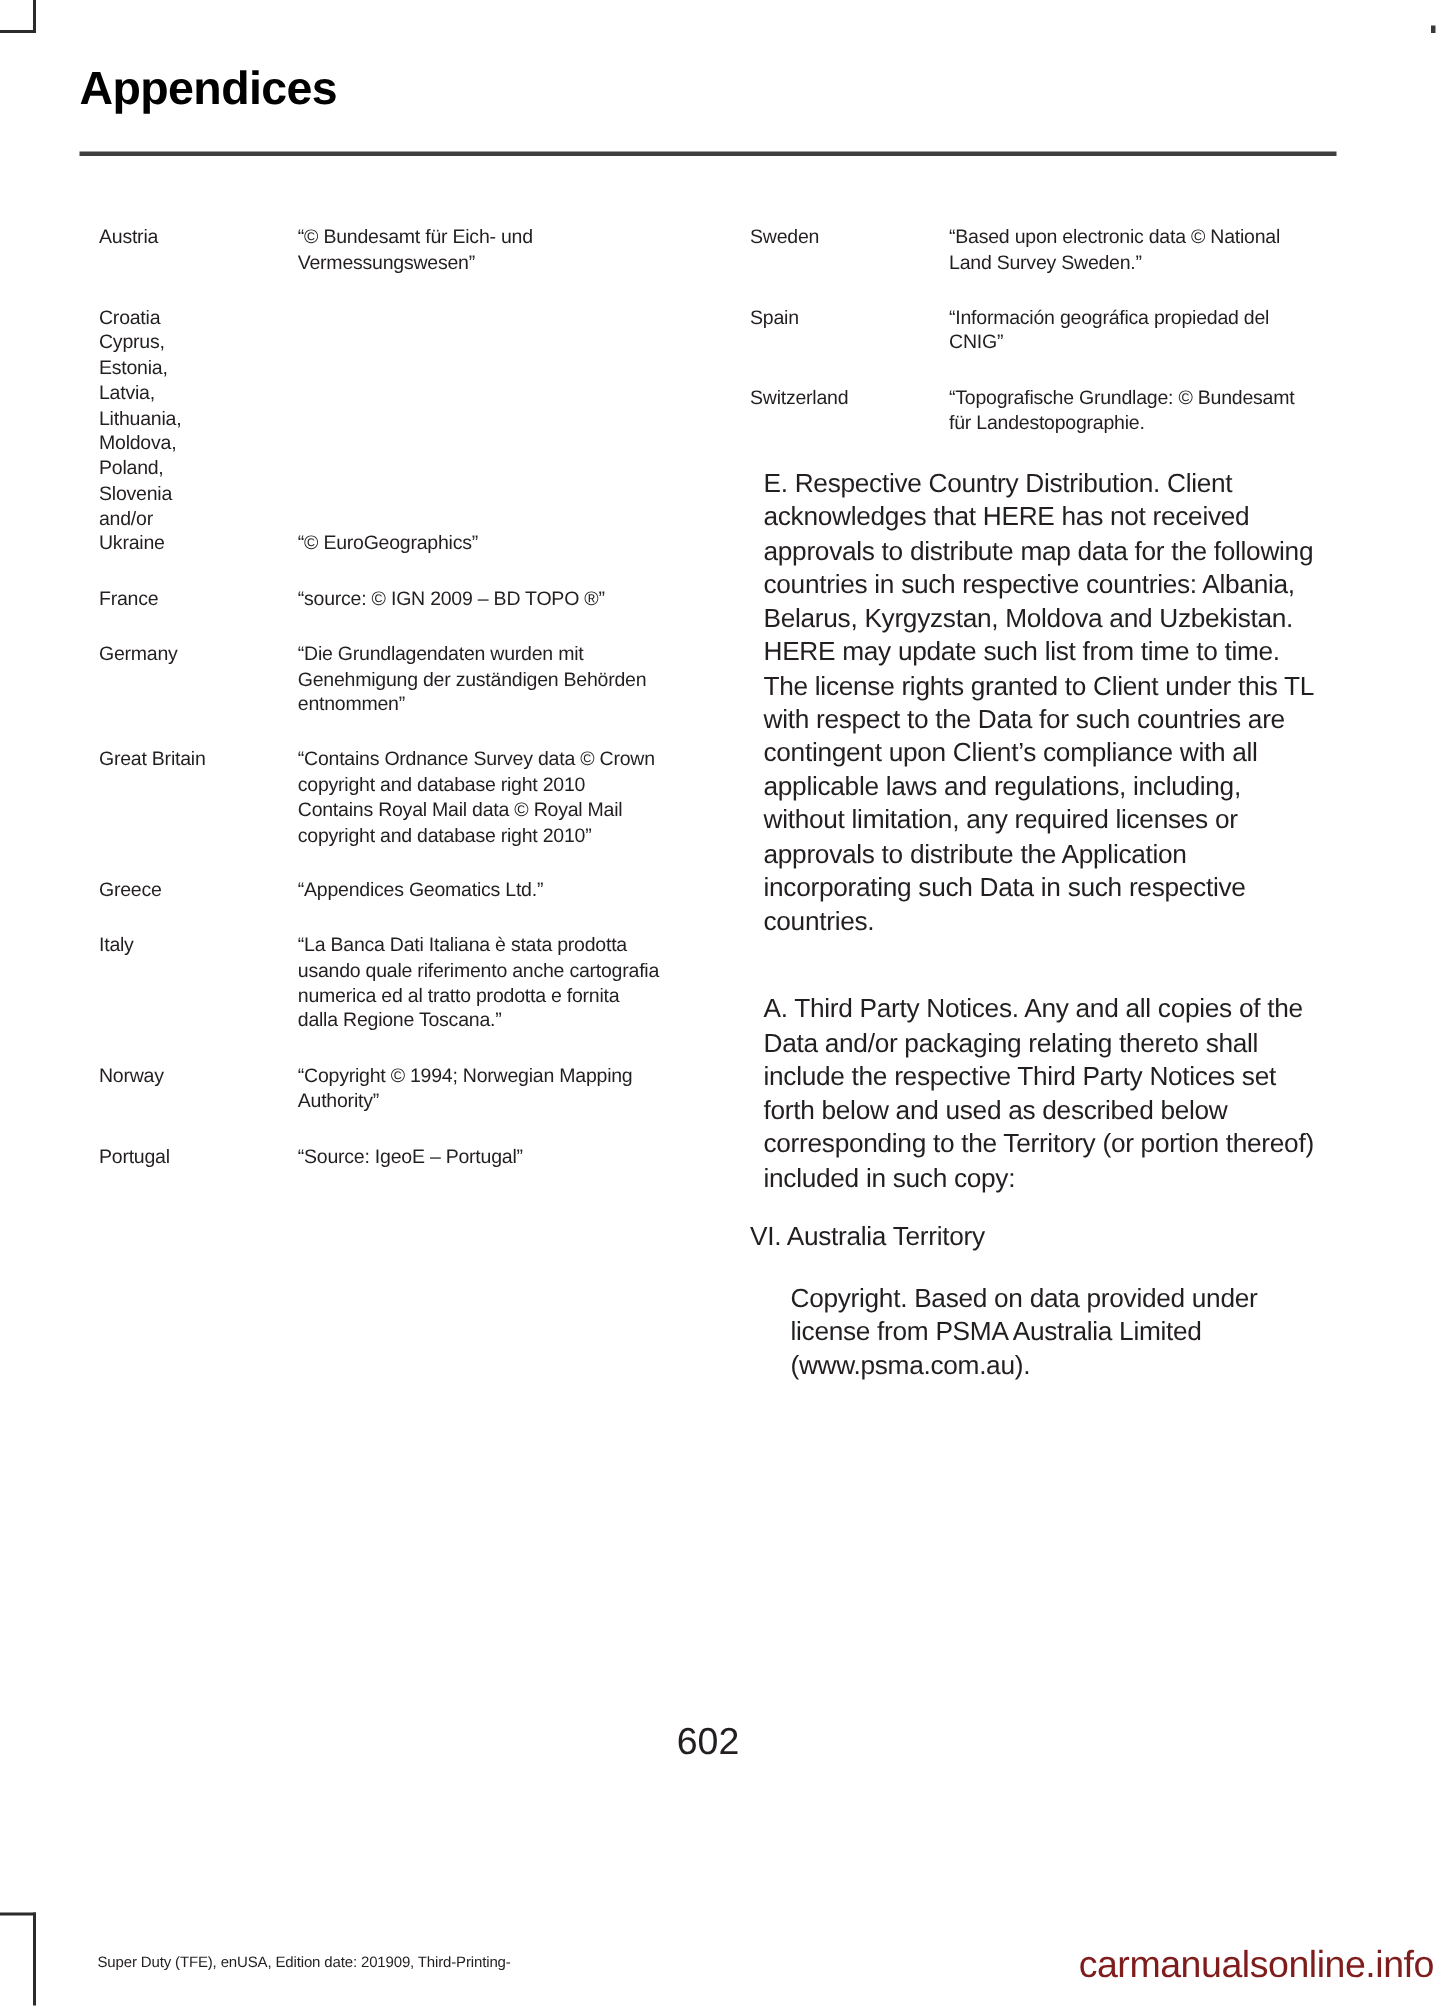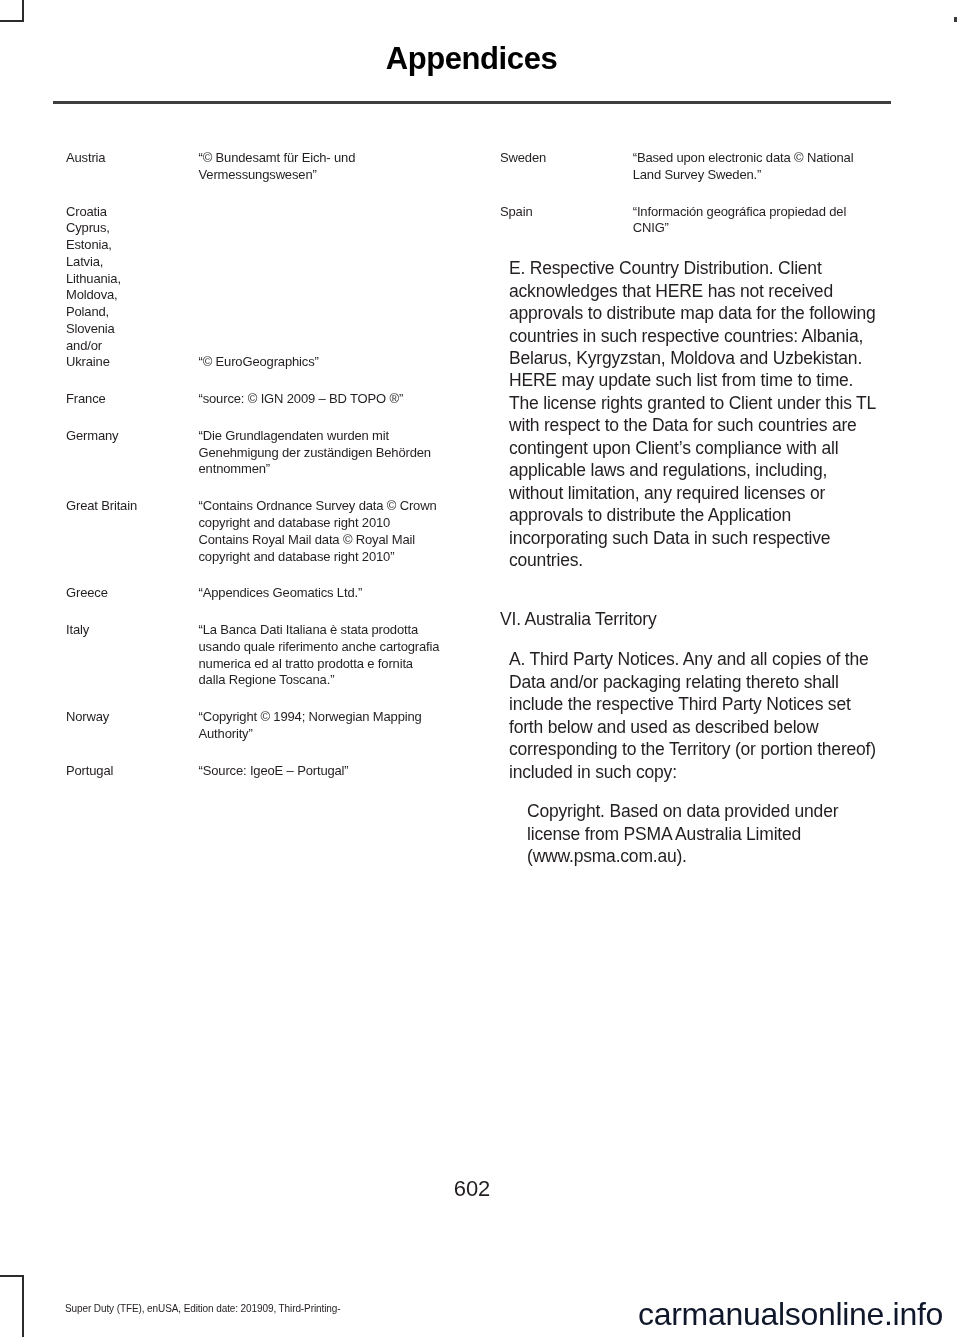--- a/index.html
+++ b/index.html
@@ -40,21 +40,21 @@
     width: 3px; height: 5px;
     background: #3a3a3a;
   }
 
   
   .page-title {
     position: absolute;
     left: 53px;
     top: 42px;
     width: 837px;
-    text-align: center;
+    text-align: left;
     font-size: 31px;
     font-weight: bold;
     letter-spacing: -0.4px;
     color: #000000;
     line-height: 1.1;
   }
   .header-rule {
     position: absolute;
     left: 53px;
     top: 101px;
@@ -109,41 +109,41 @@
   }
   .para.indent-1 { margin-left: 9px; width: 372px; }
   .para.indent-2 { margin-left: 27px; width: 354px; }
   .para.heading-roman { margin-left: 0px; margin-bottom: 18px; }
   .spacer-lg { height: 19px; }
 
   
   .page-number {
     position: absolute;
     left: 53px;
-    top: 1176px;
+    top: 1147px;
     width: 838px;
     text-align: center;
-    font-size: 22px;
+    font-size: 25px;
     color: #231f20;
   }
   .edition-line {
     position: absolute;
     left: 65px;
     top: 1303px;
     font-size: 10px;
     letter-spacing: -0.1px;
     color: #231f20;
     white-space: nowrap;
   }
   .watermark {
     position: absolute;
-    right: 17px;
+    right: 4px;
     top: 1296px;
-    font-size: 32px;
-    color: #0f172a;
+    font-size: 25px;
+    color: #7f1d1d;
     letter-spacing: -0.3px;
     white-space: nowrap;
   }
 </style>
 </head>
 <body>
 
 <div class="crop-mark crop-tl"></div>
 <div class="crop-mark crop-bl"></div>
 <div class="crop-tr-dot"></div>
@@ -209,30 +209,34 @@
     <table class="notice-table">
       <tbody>
         <tr>
           <td class="country">Sweden</td>
           <td class="notice">“Based upon electronic data © National Land Survey Sweden.”</td>
         </tr>
         <tr>
           <td class="country">Spain</td>
           <td class="notice">“Información geográfica propiedad del CNIG”</td>
         </tr>
+        <tr>
+          <td class="country">Switzerland</td>
+          <td class="notice">“Topografische Grundlage: © Bundesamt für Landestopographie.</td>
+        </tr>
       </tbody>
     </table>
 
     <p class="para indent-1">E. Respective Country Distribution. Client acknowledges that HERE has not received approvals to distribute map data for the following countries in such respective countries: Albania, Belarus, Kyrgyzstan, Moldova and Uzbekistan. HERE may update such list from time to time. The license rights granted to Client under this TL with respect to the Data for such countries are contingent upon Client’s compliance with all applicable laws and regulations, including, without limitation, any required licenses or approvals to distribute the Application incorporating such Data in such respective countries.</p>
 
     <div class="spacer-lg"></div>
 
+    <p class="para indent-1">A. Third Party Notices. Any and all copies of the Data and/or packaging relating thereto shall include the respective Third Party Notices set forth below and used as described below corresponding to the Territory (or portion thereof) included in such copy:</p>
+
     <p class="para heading-roman">VI. Australia Territory</p>
-
-    <p class="para indent-1">A. Third Party Notices. Any and all copies of the Data and/or packaging relating thereto shall include the respective Third Party Notices set forth below and used as described below corresponding to the Territory (or portion thereof) included in such copy:</p>
 
     <p class="para indent-2">Copyright. Based on data provided under license from PSMA Australia Limited (www.psma.com.au).</p>
   </div>
 
 </div>
 
 <div class="page-number">602</div>
 <div class="edition-line">Super Duty (TFE), enUSA, Edition date: 201909, Third-Printing-</div>
 <div class="watermark">carmanualsonline.info</div>
 

